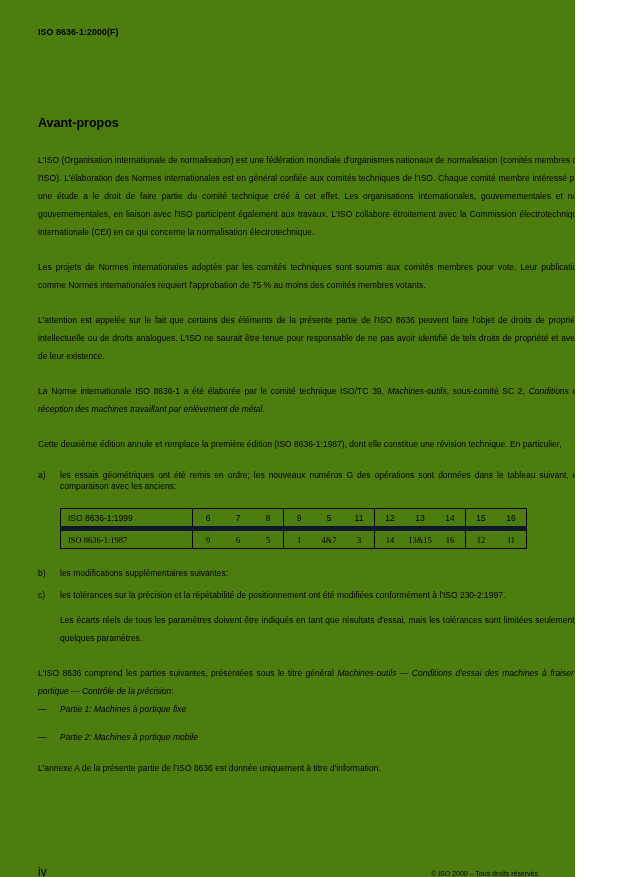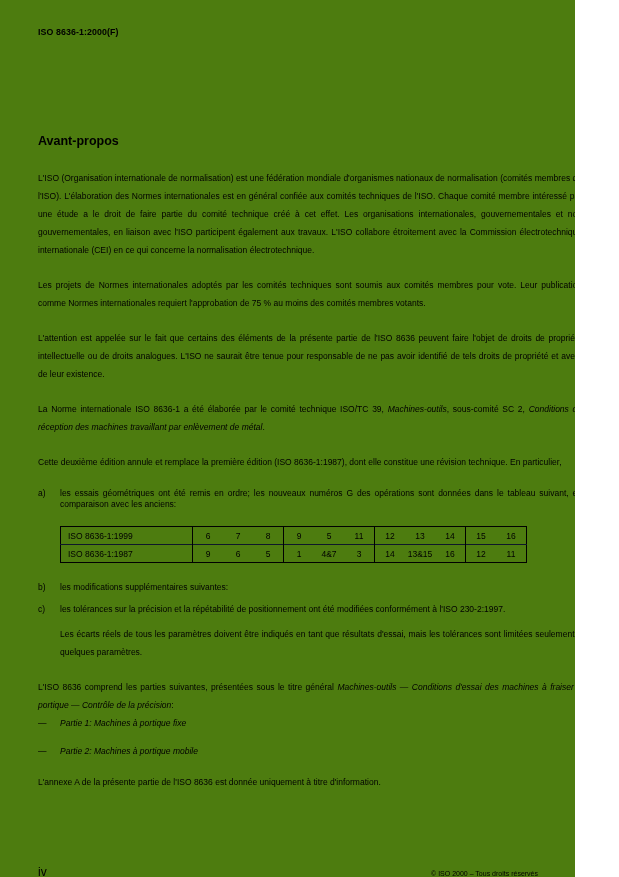--- a/index.html
+++ b/index.html
@@ -16,21 +16,21 @@
   .header {
     position: absolute;
     top: 27px;
     left: 38px;
     font-size: 8.8px;
     font-weight: bold;
     letter-spacing: 0.1px;
   }
   .content {
     position: absolute;
-    top: 134px;
+    top: 116px;
     left: 38px;
     width: 544px;
   }
   h1.fw-title {
     font-size: 12.5px;
     font-weight: bold;
     margin: 0 0 21px 0;
   }
   .content p {
     font-size: 8.5px;
@@ -64,21 +64,21 @@
     width: 118px;
     text-align: left;
     padding-left: 7px;
     padding-right: 6px;
   }
   table.cmp td.n {
     width: 30px;
     text-align: center;
   }
   table.cmp td.gs { border-left: 1px solid #000; }
-  table.cmp tr.r2 td { border-top: 1px solid #0f172a; }
+  table.cmp tr.r2 td { border-top: 5px solid #0f172a; font-family: Liberation Serif, serif; }
   .footer {
     position: absolute;
     top: 841px;
     left: 38px;
     right: 37px;
     display: flex;
     justify-content: space-between;
     align-items: baseline;
   }
   .footer .pgnum { font-size: 12px; margin-top: 24px; }

